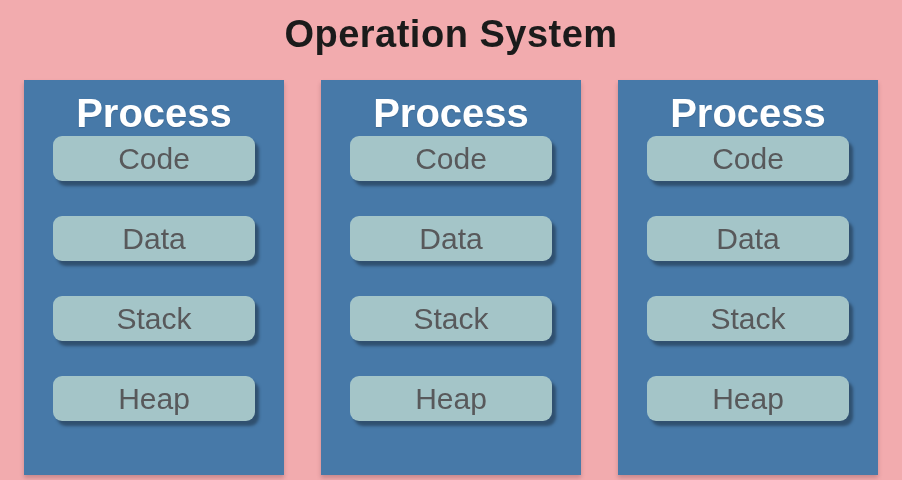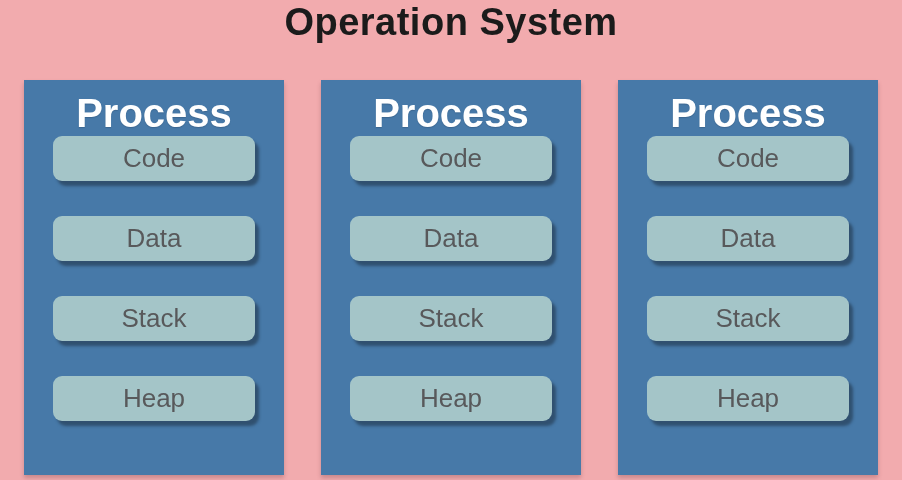--- a/index.html
+++ b/index.html
@@ -12,21 +12,21 @@
   }
   * { margin: 0; padding: 0; box-sizing: border-box; }
   html, body {
     width: 902px; height: 480px;
     overflow: hidden;
     font-family: "Liberation Sans", sans-serif;
   }
   body { background: var(--background-pink, #f2abae); }
 
   .diagram-title {
-    padding-top: 0;
+    padding-top: 12px;
     height: 56px;
     text-align: center;
     font-size: 38px;
     line-height: 44px;
     font-weight: bold;
     color: var(--title-black, #1b1b1b);
     letter-spacing: 0.5px;
   }
 
   .process-row {
@@ -57,21 +57,21 @@
   .segment-box {
     width: 202px;
     height: 45px;
     margin: 0 auto 35px auto;
     background: var(--segment-teal, #a4c5c8);
     border-radius: 9px;
     box-shadow: 4px 5px 3px rgba(30, 48, 66, 0.55);
     display: flex;
     align-items: center;
     justify-content: center;
-    font-size: 26px;
+    font-size: 30px;
     color: var(--segment-text-gray, #58595b);
   }
   .segment-box:first-of-type { margin-top: 14px; }
 </style>
 </head>
 <body>
 
 <div>
   <div class="diagram-title">Operation System</div>
 

